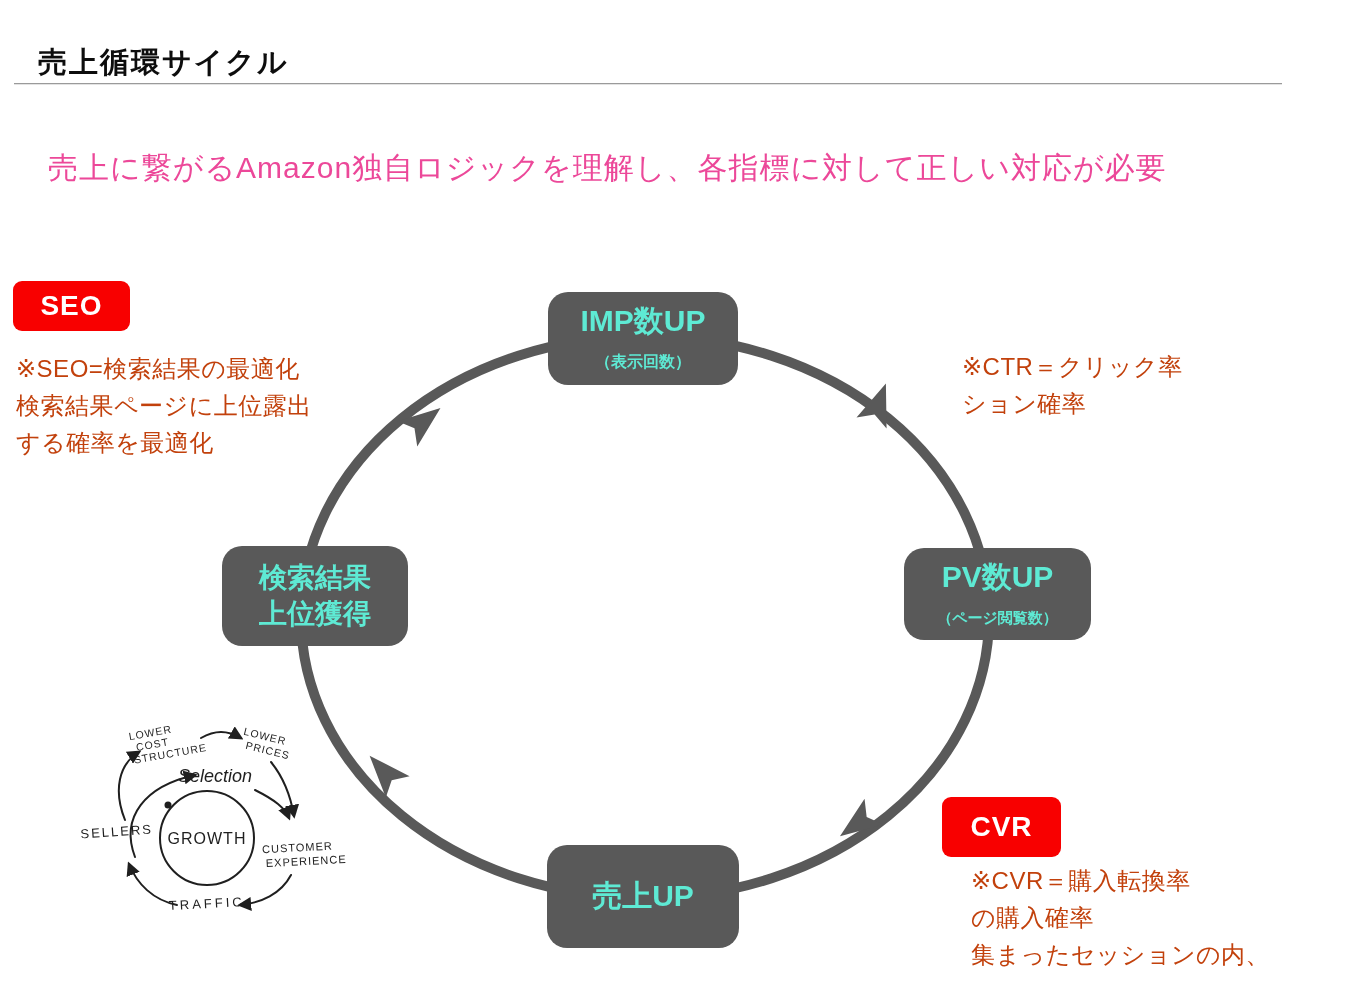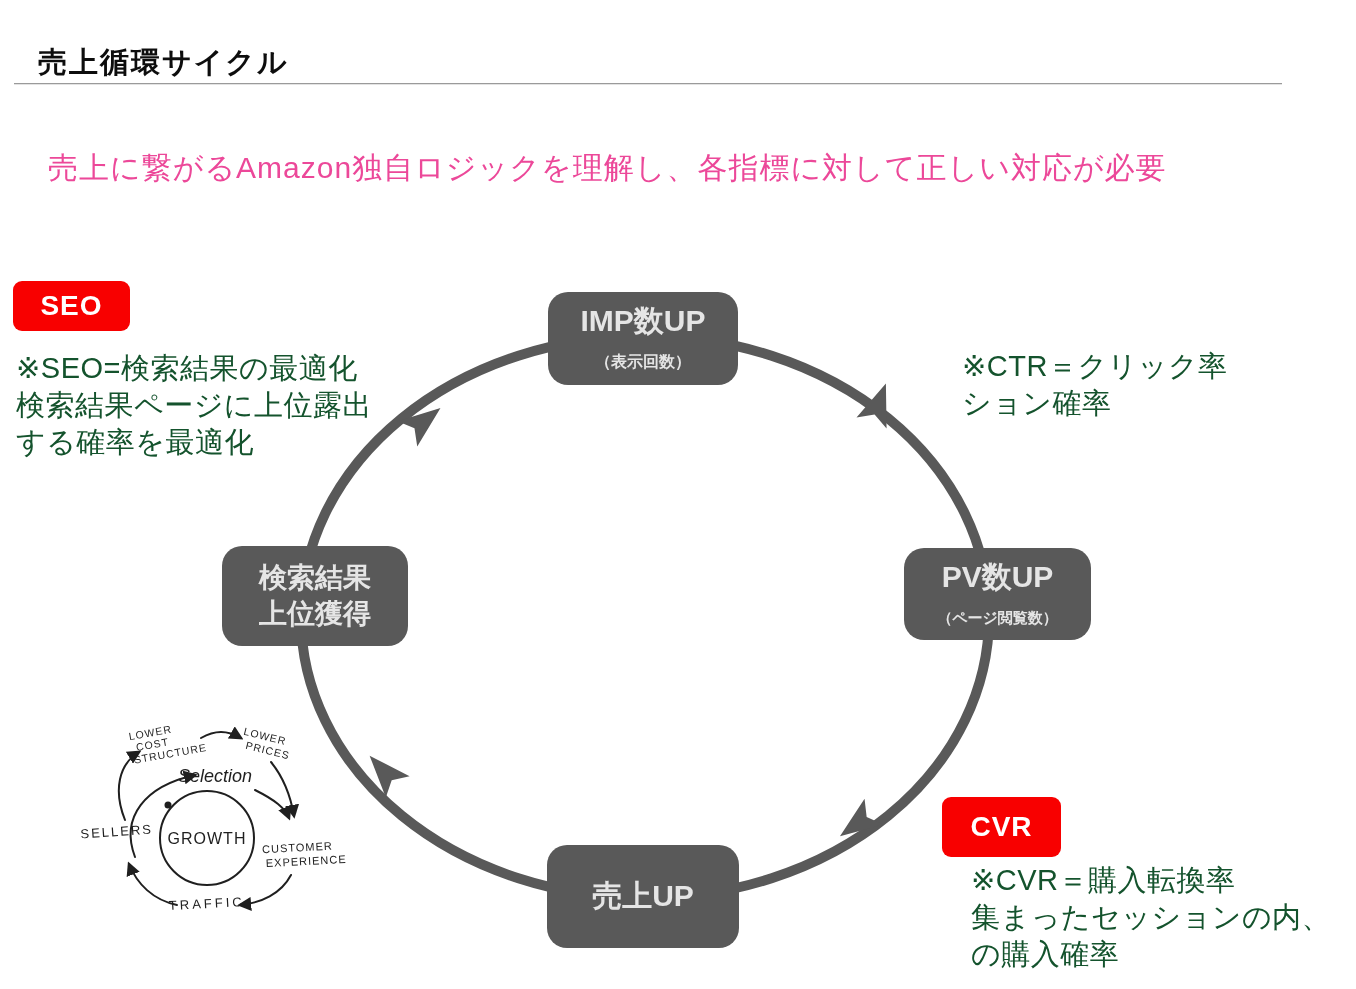--- a/index.html
+++ b/index.html
@@ -24,21 +24,21 @@
     position:absolute;left:48px;top:148px;
     font-size:30px;color:#ec4899;letter-spacing:1px;margin:0;
     white-space:nowrap;
   }
   
   .cycle-svg{position:absolute;left:0;top:0;}
   
   .cycle-node{
     position:absolute;background:#595959;border-radius:20px;
     display:flex;flex-direction:column;align-items:center;justify-content:center;
-    color:#e5e5e5;text-align:center;
+    color:#5eead4;text-align:center;
   }
   .node-title{font-size:30px;font-weight:700;line-height:1.15;}
   .node-sub{font-size:16px;font-weight:700;margin-top:14px;}
   .node-imp{left:548px;top:292px;width:190px;height:93px;}
   .node-pv{left:904px;top:548px;width:187px;height:92px;}
   .node-pv .node-sub{font-size:15px;}
   .node-search{left:222px;top:546px;width:186px;height:100px;}
   .node-search .node-title{font-size:28px;line-height:1.3;}
   .node-sales{left:547px;top:845px;width:192px;height:103px;}
   
@@ -46,21 +46,21 @@
     position:absolute;background:#F80000;border-radius:9px;
     color:#fff;font-weight:700;font-size:28px;
     display:flex;align-items:center;justify-content:center;
     letter-spacing:1px;
     text-align:center;
   }
   .badge-seo{left:13px;top:281px;width:117px;height:50px;}
   .badge-ctr{left:933px;top:284px;width:120px;height:48px;}
   .badge-cvr{left:942px;top:797px;width:119px;height:60px;}
   .note{
-    position:absolute;font-size:29px;color:#14532d;line-height:37px;
+    position:absolute;font-size:24px;color:#c2410c;line-height:37px;
     white-space:nowrap;letter-spacing:0.5px;
   }
   .note-seo{left:16px;top:350px;}
   .note-ctr{left:962px;top:348px;}
   .note-cvr{left:971px;top:862px;}
   
   .flywheel-svg{position:absolute;left:65px;top:712px;}
   .fw-text{fill:#1f1f1f;font-family:"Liberation Sans","DejaVu Sans",sans-serif;}
 </style>
 </head>
@@ -111,22 +111,22 @@
   <div class="note note-ctr">
     <div>※CTR＝クリック率</div>
     <div>ション確率</div>
   </div>
 
   <div class="badge badge-cvr">
     <span>CVR</span>
   </div>
   <div class="note note-cvr">
     <div>※CVR＝購入転換率</div>
+    <div>の購入確率</div>
     <div>集まったセッションの内、</div>
-    <div>の購入確率</div>
   </div>
 
   <svg class="flywheel-svg" width="300" height="220" viewBox="0 0 300 220">
     <defs>
       <marker id="fwArrow" viewBox="0 0 10 10" refX="8" refY="5" markerWidth="7" markerHeight="7" orient="auto">
         <path d="M0,0 L10,5 L0,10 Z" fill="#1f1f1f"></path>
       </marker>
     </defs>
 
     <circle cx="142" cy="126" r="47" fill="none" stroke="#1f1f1f" stroke-width="2"></circle>

